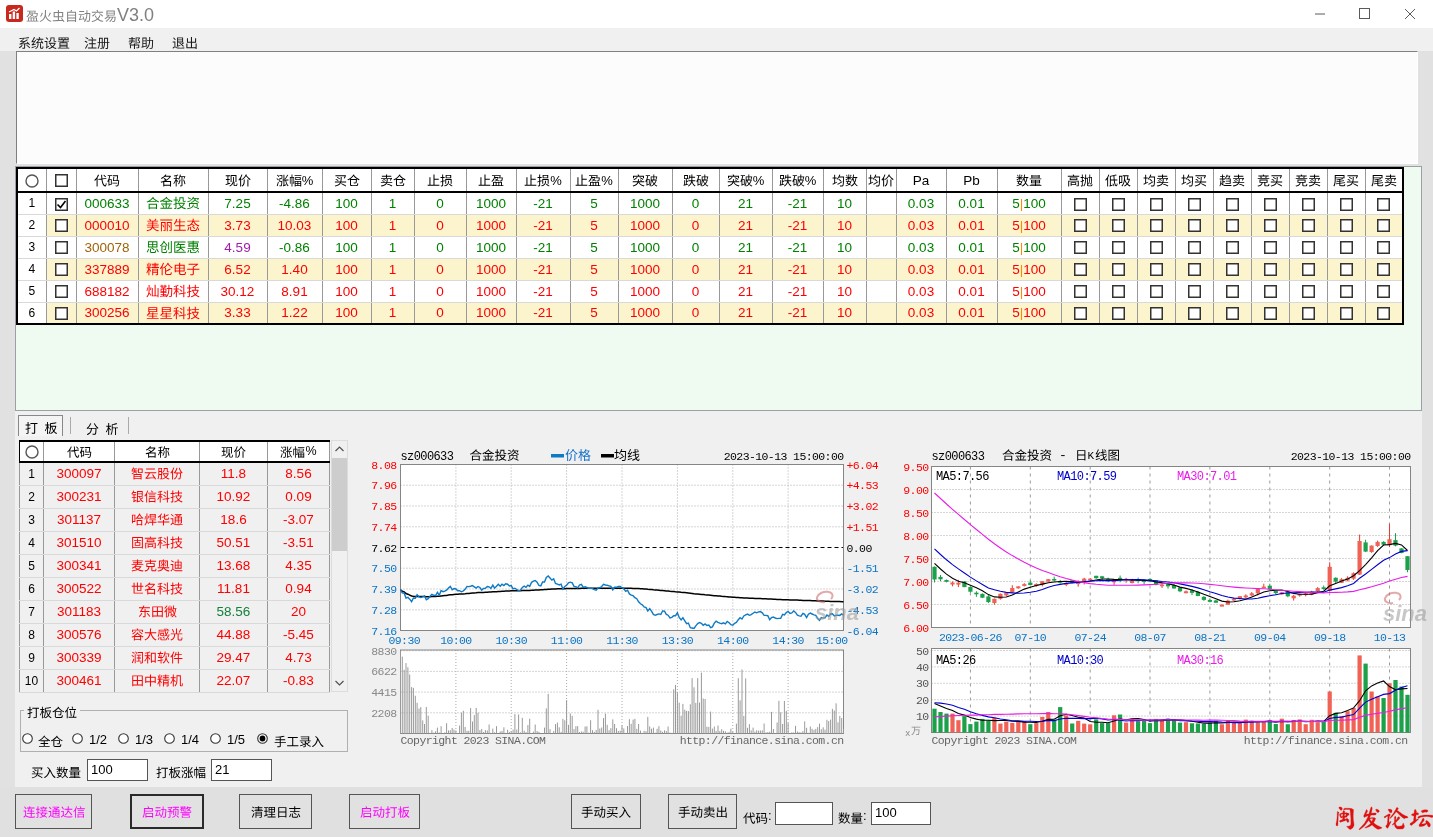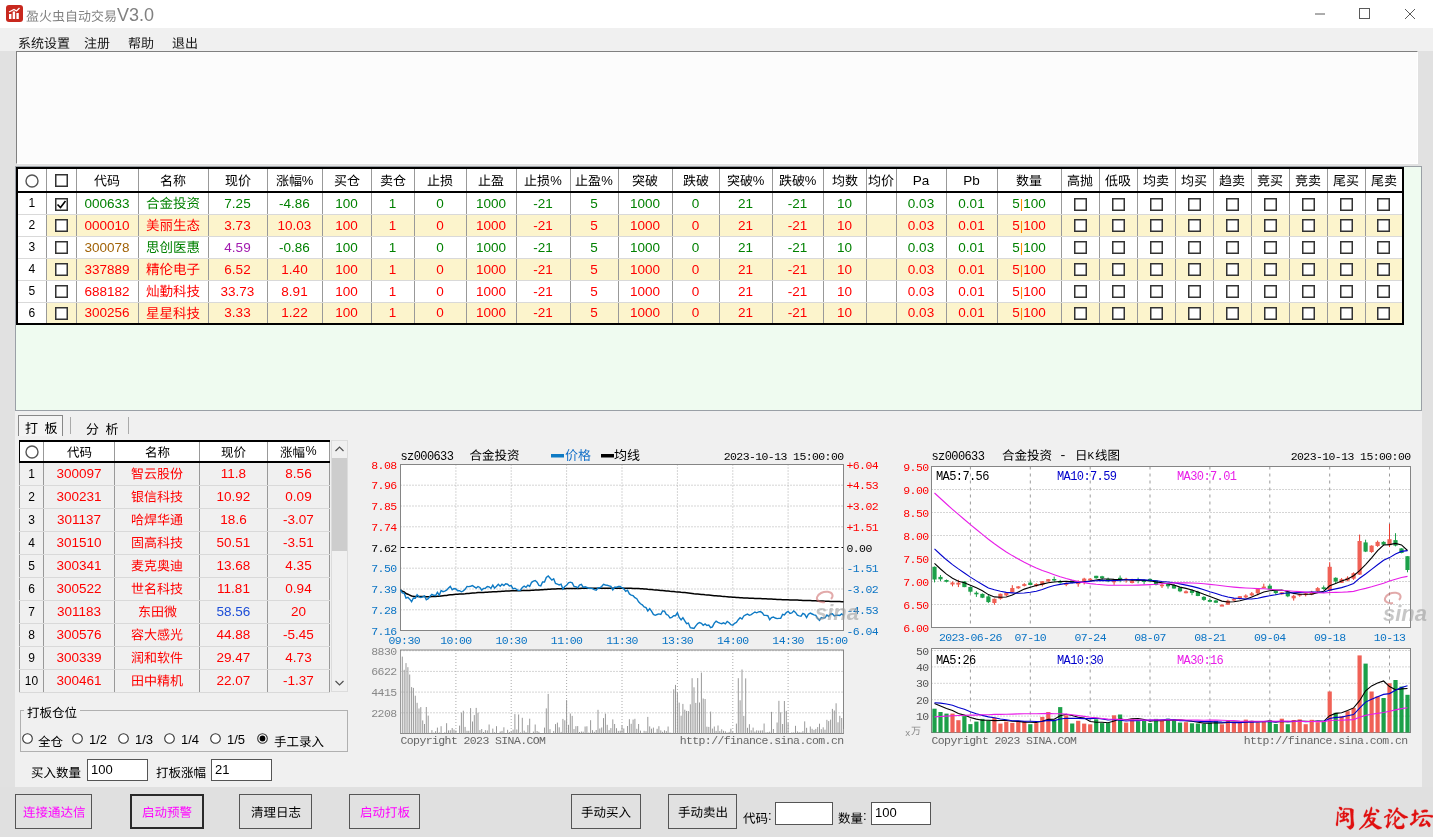--- a/index.html
+++ b/index.html
@@ -623,21 +623,21 @@
           </svg></td>
         <td style="background:#ffffff;color:#ff0000">688182</td>
         <td style="background:#ffffff"><svg class="z" style="width:54px;height:18px" viewBox="0 0 54 18">
             <g fill="#ff0000" transform="translate(0,14.1) scale(0.01350,-0.01350)">
               <use href="#n707f" x="0"></use>
               <use href="#n52e4" x="1000"></use>
               <use href="#n79d1" x="2000"></use>
               <use href="#n6280" x="3000"></use>
             </g>
           </svg></td>
-        <td style="background:#ffffff;color:#ff0000">33.73</td>
+        <td style="background:#ffffff;color:#ff0000">30.12</td>
         <td style="background:#ffffff;color:#ff0000">8.91</td>
         <td style="background:#ffffff;color:#ff0000">100</td>
         <td style="background:#ffffff;color:#ff0000">1</td>
         <td style="background:#ffffff;color:#ff0000">0</td>
         <td style="background:#ffffff;color:#ff0000">1000</td>
         <td style="background:#ffffff;color:#ff0000">-21</td>
         <td style="background:#ffffff;color:#ff0000">5</td>
         <td style="background:#ffffff;color:#ff0000">1000</td>
         <td style="background:#ffffff;color:#ff0000">0</td>
         <td style="background:#ffffff;color:#ff0000">21</td>
@@ -876,21 +876,21 @@
       <tr style="height:23px">
         <td style="color:#000;font-size:12px">7</td>
         <td style="color:#ff0000">301183</td>
         <td><svg class="z" style="width:39px;height:17px" viewBox="0 0 39 17">
             <g fill="#ff0000" transform="translate(0,13.4) scale(0.01300,-0.01300)">
               <use href="#n4e1c" x="0"></use>
               <use href="#n7530" x="1000"></use>
               <use href="#n5fae" x="2000"></use>
             </g>
           </svg></td>
-        <td style="color:#1d4ed8">58.56</td>
+        <td style="color:#15803d">58.56</td>
         <td style="color:#ff0000">20</td>
       </tr>
       <tr style="height:23px">
         <td style="color:#000;font-size:12px">8</td>
         <td style="color:#ff0000">300576</td>
         <td><svg class="z" style="width:52px;height:17px" viewBox="0 0 52 17">
             <g fill="#ff0000" transform="translate(0,13.4) scale(0.01300,-0.01300)">
               <use href="#n5bb9" x="0"></use>
               <use href="#n5927" x="1000"></use>
               <use href="#n611f" x="2000"></use>
@@ -919,21 +919,21 @@
         <td style="color:#ff0000">300461</td>
         <td><svg class="z" style="width:52px;height:17px" viewBox="0 0 52 17">
             <g fill="#ff0000" transform="translate(0,13.4) scale(0.01300,-0.01300)">
               <use href="#n7530" x="0"></use>
               <use href="#n4e2d" x="1000"></use>
               <use href="#n7cbe" x="2000"></use>
               <use href="#n673a" x="3000"></use>
             </g>
           </svg></td>
         <td style="color:#ff0000">22.07</td>
-        <td style="color:#ff0000">-1.37</td>
+        <td style="color:#ff0000">-0.83</td>
       </tr>
     </tbody>
   </table>
 <div style="position:absolute;left:331px;top:440px;width:17px;height:252px;background:#f0f0f0;border:1px solid #dcdcdc;box-sizing:border-box">
     <svg width="15" height="15" viewBox="0 0 15 15" style="position:absolute;top:1px;left:0">
       <path d="M3.5 9 L7.5 5 L11.5 9" fill="none" stroke="#505050" stroke-width="1.2"></path>
     </svg>
     <div style="position:absolute;left:0px;top:17px;width:15px;height:93px;background:#cdcdcd"></div>
     <svg width="15" height="15" viewBox="0 0 15 15" style="position:absolute;bottom:1px;left:0">
       <path d="M3.5 6 L7.5 10 L11.5 6" fill="none" stroke="#505050" stroke-width="1.2"></path>

